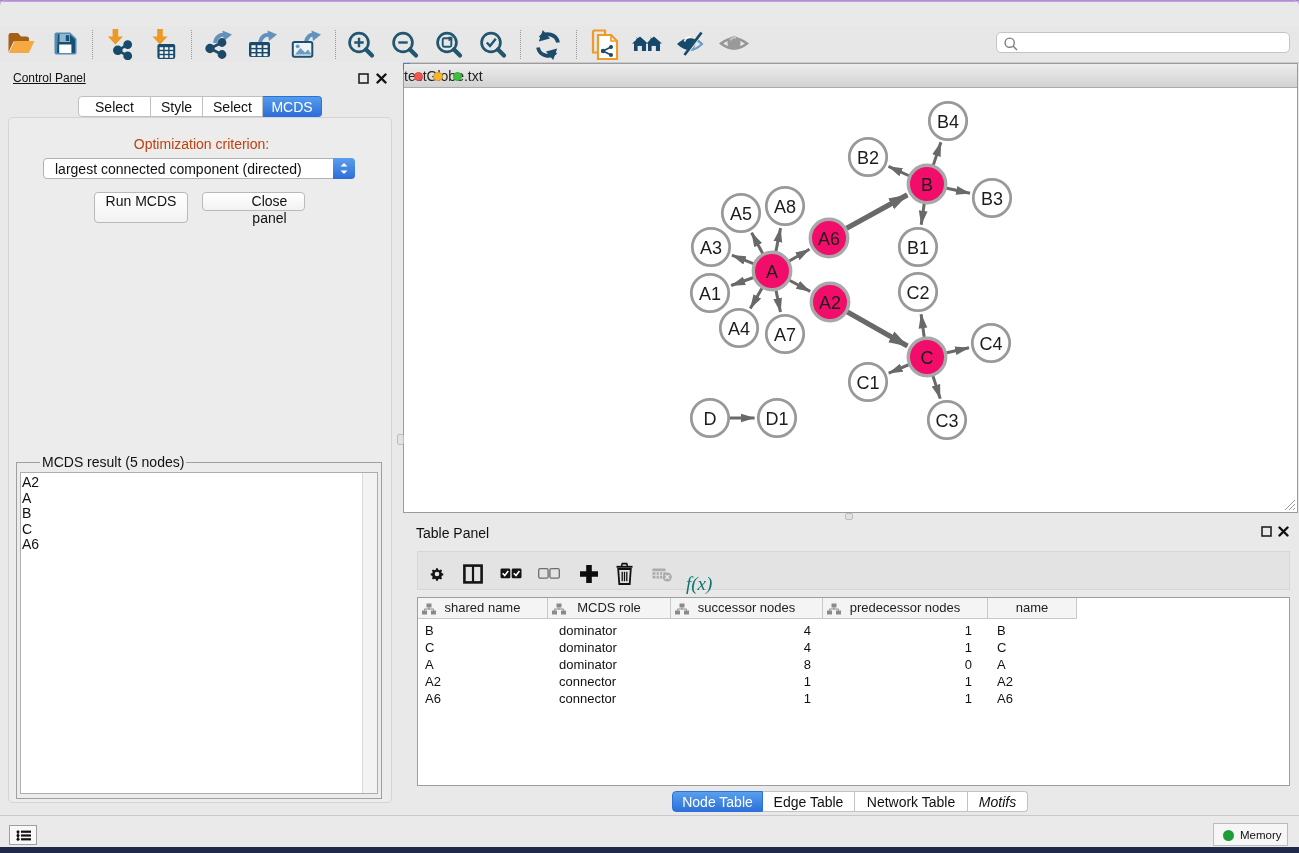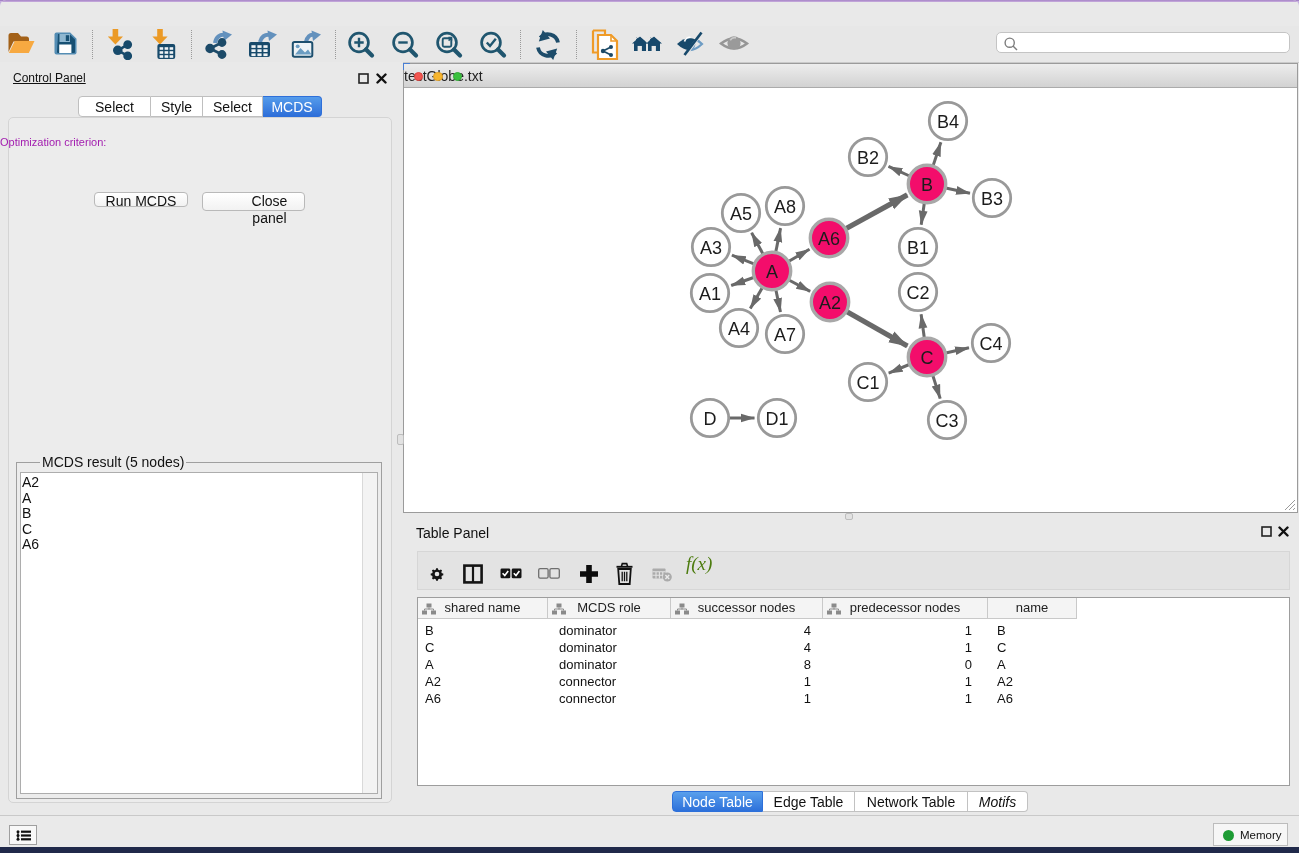--- a/index.html
+++ b/index.html
@@ -239,22 +239,31 @@
     <svg style="position:absolute;left:376px;top:11px;" width="11" height="11" viewBox="0 0 11 11">
       <path d="M1.5,1.5 L9.5,9.5 M9.5,1.5 L1.5,9.5" stroke="#111" stroke-width="2.4" stroke-linecap="round"></path>
     </svg>
     <div class="tabrow">
       <div class="tab" style="left:78px;width:73px;border-radius:4px 0 0 4px;">Select</div>
       <div class="tab" style="left:151px;width:52px;border-left:none;">Style</div>
       <div class="tab" style="left:203px;width:60px;border-left:none;">Select</div>
       <div class="tab sel" style="left:263px;width:59px;border-left:none;border-radius:0 4px 4px 0;">MCDS</div>
     </div>
     <div id="cpbox"></div>
-    <div style="position:absolute;left:0;width:403px;top:74px;height:16px;text-align:left;font-size:11px;color:#a21caf;">Optimization criterion:</div>
-    <div class="cbtn" style="position:absolute;left:94px;top:130px;width:94px;height:15px;">Run MCDS</div>
+    <div style="position:absolute;left:0;width:403px;top:74px;height:16px;text-align:center;font-size:14px;color:#c2410c;">Optimization criterion:</div>
+    <div id="cpselect" style="position:absolute;left:43px;top:96px;width:312px;height:21px;background:#fff;border:1px solid #b2b2b2;border-radius:4px;">
+      <div style="position:absolute;left:11px;top:0;height:19px;line-height:20px;font-size:14px;color:#111;">largest connected component (directed)</div>
+      <div style="position:absolute;right:-1px;top:-1px;width:22px;height:21px;background:linear-gradient(#5b9fec,#2d6ed8);border-radius:0 4px 4px 0;">
+        <svg style="position:absolute;left:4px;top:3px;" width="14" height="15" viewBox="0 0 14 15">
+          <path d="M3.5,5.5 L7,2 L10.5,5.5 Z" fill="#fff"></path>
+          <path d="M3.5,9.5 L7,13 L10.5,9.5 Z" fill="#fff"></path>
+        </svg>
+      </div>
+    </div>
+    <div class="cbtn" style="position:absolute;left:94px;top:130px;width:94px;height:31px;">Run MCDS</div>
     <div class="cbtn" style="position:absolute;left:202px;top:130px;width:103px;height:19px;padding-left:32px;">Close panel</div>
     <fieldset id="mcdsfs">
       <legend>MCDS result (5 nodes)</legend>
     </fieldset>
     <div id="mcdslist">A2<br>A<br>B<br>C<br>A6</div>
     <div id="mcdsscroll"></div>
   </div>
   <div id="netframe">
     <div style="position:absolute;left:-1px;top:-1px;width:7px;height:2px;background:#4a7fd4;"></div>
       <div style="position:absolute;left:-1px;top:-1px;width:2px;height:7px;background:#4a7fd4;"></div>
@@ -378,21 +387,21 @@
         <path d="M6.2,9.8 v9.4 M8.5,9.8 v9.4 M10.8,9.8 v9.4" stroke="#111" stroke-width="1.3"></path>
       </svg>
       <svg style="position:absolute;left:234px;top:15px;" width="20" height="15" viewBox="0 0 20 15">
         <rect x="0.5" y="1.5" width="13" height="10" rx="0.8" fill="#ababab"></rect>
         <g stroke="#e4e4e4" stroke-width="1.1">
             <path d="M0.5,4.8 h13 M0.5,8.2 h13 M4,4.8 v6.7 M7.4,4.8 v6.7 M10.8,4.8 v6.7"></path>
           </g>
         <circle cx="15.3" cy="10" r="4.5" fill="#ababab"></circle>
         <path d="M13.4,8.1 l3.8,3.8 M17.2,8.1 l-3.8,3.8" stroke="#e9e9e9" stroke-width="1.4"></path>
       </svg>
-      <div style="position:absolute;left:268px;top:1px;font-family:'Liberation Serif',serif;font-style:italic;font-size:19px;color:#4d7c0f;">f(x)</div>
+      <div style="position:absolute;left:268px;top:21px;font-family:'Liberation Serif',serif;font-style:italic;font-size:19px;color:#0f766e;">f(x)</div>
     </div>
     <div id="tblarea">
       <div id="thead">
         <div class="hc" style="left:0;width:130px;"><svg style="position:absolute;left:4px;top:5px;" width="14" height="12" viewBox="0 0 14 12">
               <g fill="#8a8a8a">
                 <rect x="4.5" y="0.5" width="5" height="4"></rect>
                 <rect x="0" y="7.5" width="5" height="4"></rect>
                 <rect x="9" y="7.5" width="5" height="4"></rect>
               </g>
               <path d="M7,4.5 v2 M2.5,7.5 v-1.5 h9 v1.5" stroke="#8a8a8a" fill="none" stroke-width="1"></path>

